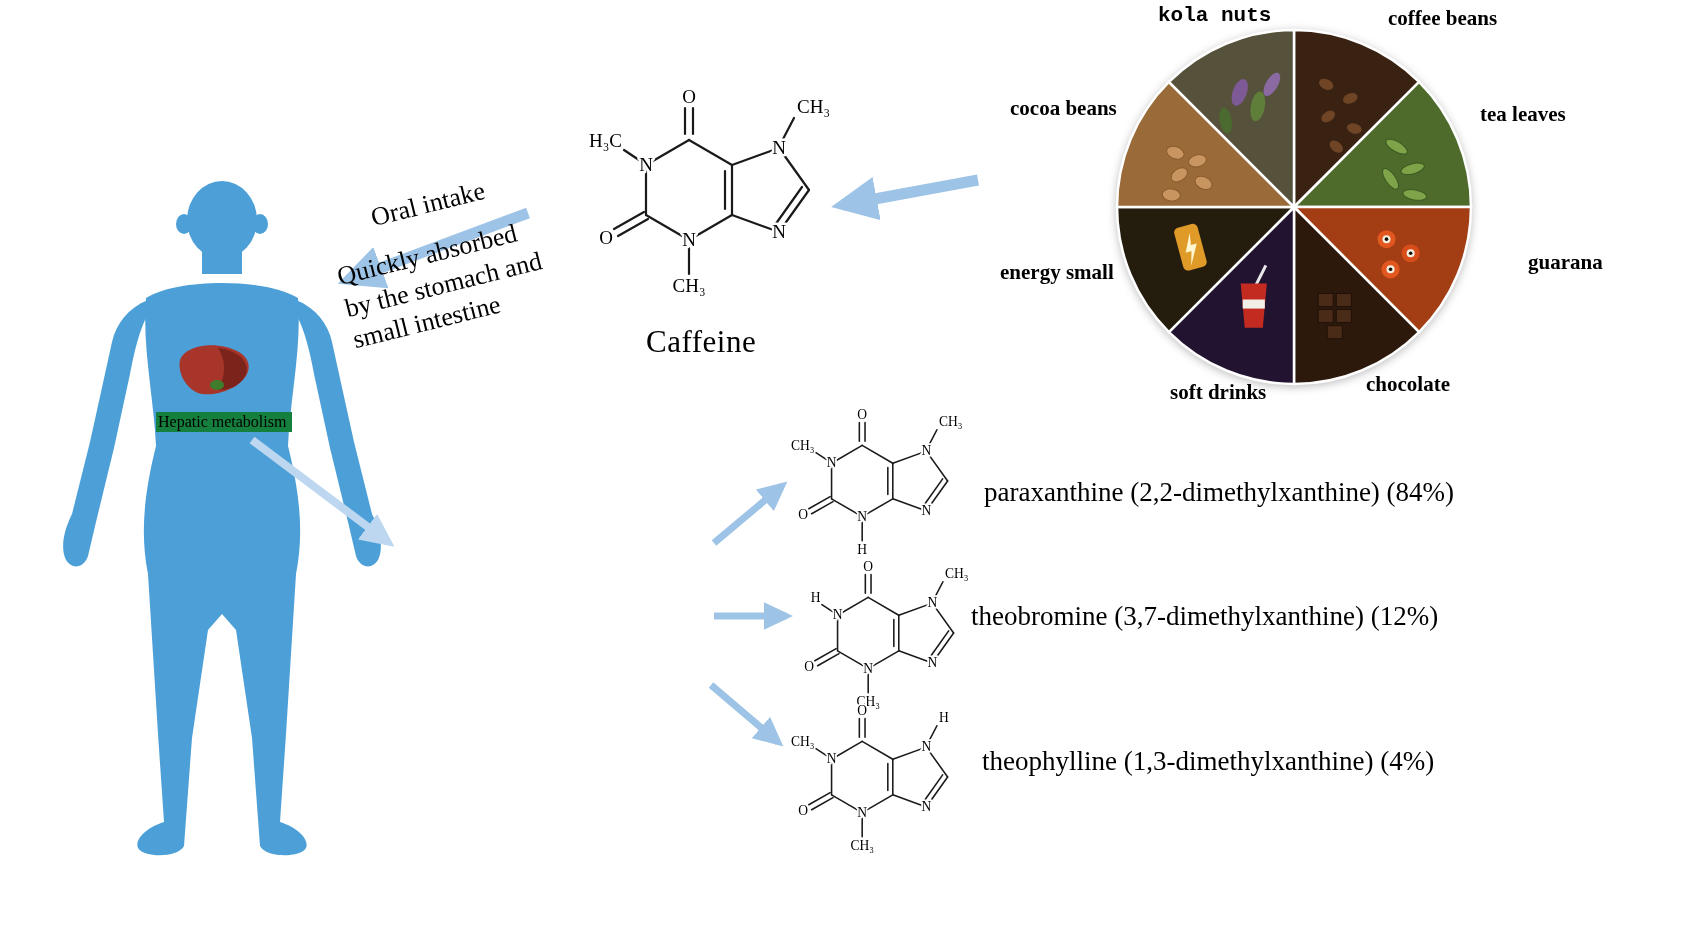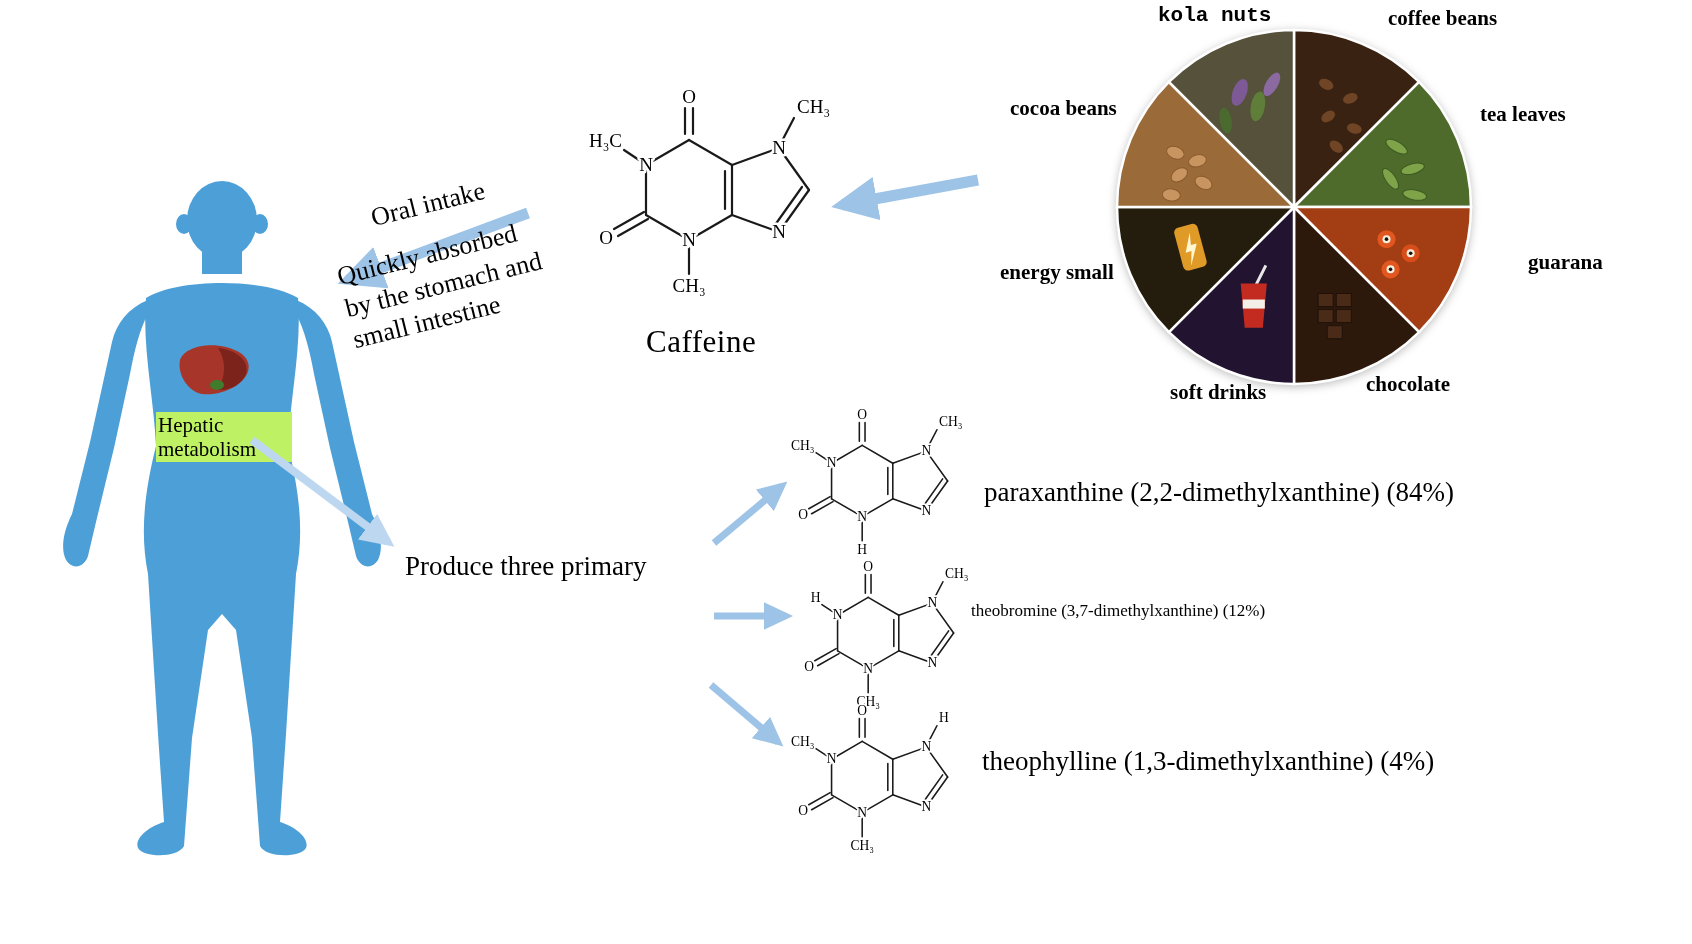--- a/index.html
+++ b/index.html
@@ -3,35 +3,35 @@
 <meta charset="utf-8">
 <style>
   html,body{margin:0;padding:0;background:#fff;}
   #canvas{
     position:relative;width:1692px;height:944px;background:#ffffff;
     font-family:"Liberation Serif","DejaVu Serif",serif;color:#000;overflow:hidden;
   }
   .abs{position:absolute;}
   
   #human-svg{left:50px;top:178px;width:345px;height:690px;}
-  #hepatic-label{left:156px;top:412px;width:132px;font-size:21px;line-height:1.15;background:#bef264;padding:1px 2px;}
+  #hepatic-label{left:156px;top:412px;width:132px;font-size:16px;line-height:1.15;background:#15803d;padding:1px 2px;}
   
   #caffeine-svg{left:582px;top:82px;width:250px;height:230px;}
   #caffeine-label{left:646px;top:324px;font-size:31px;font-weight:400;letter-spacing:.5px;}
   
   #oral-intake{left:368px;top:204px;font-size:26px;transform:rotate(-14deg);transform-origin:left top;white-space:nowrap;}
   #absorb-text{left:334px;top:262px;font-size:26px;line-height:1.25;transform:rotate(-14deg);transform-origin:left top;white-space:nowrap;}
   
   #metabolism-text{left:405px;top:548px;font-size:27px;line-height:1.4;white-space:nowrap;}
   
   #struct-paraxanthine{left:786px;top:404px;width:178px;height:164px;}
   #struct-theobromine{left:792px;top:556px;width:178px;height:164px;}
   #struct-theophylline{left:786px;top:700px;width:178px;height:164px;}
   #metabolite-label-1{left:984px;top:477px;font-size:27px;white-space:nowrap;}
-  #metabolite-label-2{left:971px;top:601px;font-size:17px;white-space:nowrap;}
+  #metabolite-label-2{left:971px;top:601px;font-size:27px;white-space:nowrap;}
   #metabolite-label-3{left:982px;top:746px;font-size:27px;white-space:nowrap;font-family:Liberation Serif, serif;}
   
   #wheel-svg{left:1113px;top:26px;width:362px;height:362px;filter:drop-shadow(0 2px 4px rgba(0,0,0,.25));}
   .wheel-label{position:absolute;font-size:21px;font-weight:bold;white-space:nowrap;}
   #wl-kola{left:1158px;top:4px;font-family:Liberation Mono, monospace;}
   #wl-coffee{left:1388px;top:6px;}
   #wl-cocoa{left:1010px;top:96px;}
   #wl-tea{left:1480px;top:102px;}
   #wl-energy{left:1000px;top:260px;}
   #wl-guarana{left:1500px;top:250px;margin-left:28px;}
@@ -195,21 +195,20 @@
   <div id="wl-kola" class="wheel-label">kola nuts</div>
   <div id="wl-coffee" class="wheel-label">coffee beans</div>
   <div id="wl-cocoa" class="wheel-label">cocoa beans</div>
   <div id="wl-tea" class="wheel-label">tea leaves</div>
   <div id="wl-energy" class="wheel-label">energy small</div>
   <div id="wl-guarana" class="wheel-label">guarana</div>
   <div id="wl-soft" class="wheel-label">soft drinks</div>
   <div id="wl-chocolate" class="wheel-label">chocolate</div>
 
   <div id="metabolism-text" class="abs">
-    <div>Produce three primary</div>
   </div>
 
   <svg id="struct-paraxanthine" class="abs" viewBox="0 0 250 230">
     <g class="bond">
       <line x1="107" y1="58" x2="64" y2="83"></line>
         <line x1="64" y1="83" x2="64" y2="133"></line>
       <line x1="64" y1="133" x2="107" y2="158"></line>
         <line x1="107" y1="158" x2="150" y2="133"></line>
       <line x1="150" y1="133" x2="150" y2="83"></line>
         <line x1="150" y1="83" x2="107" y2="58"></line>

